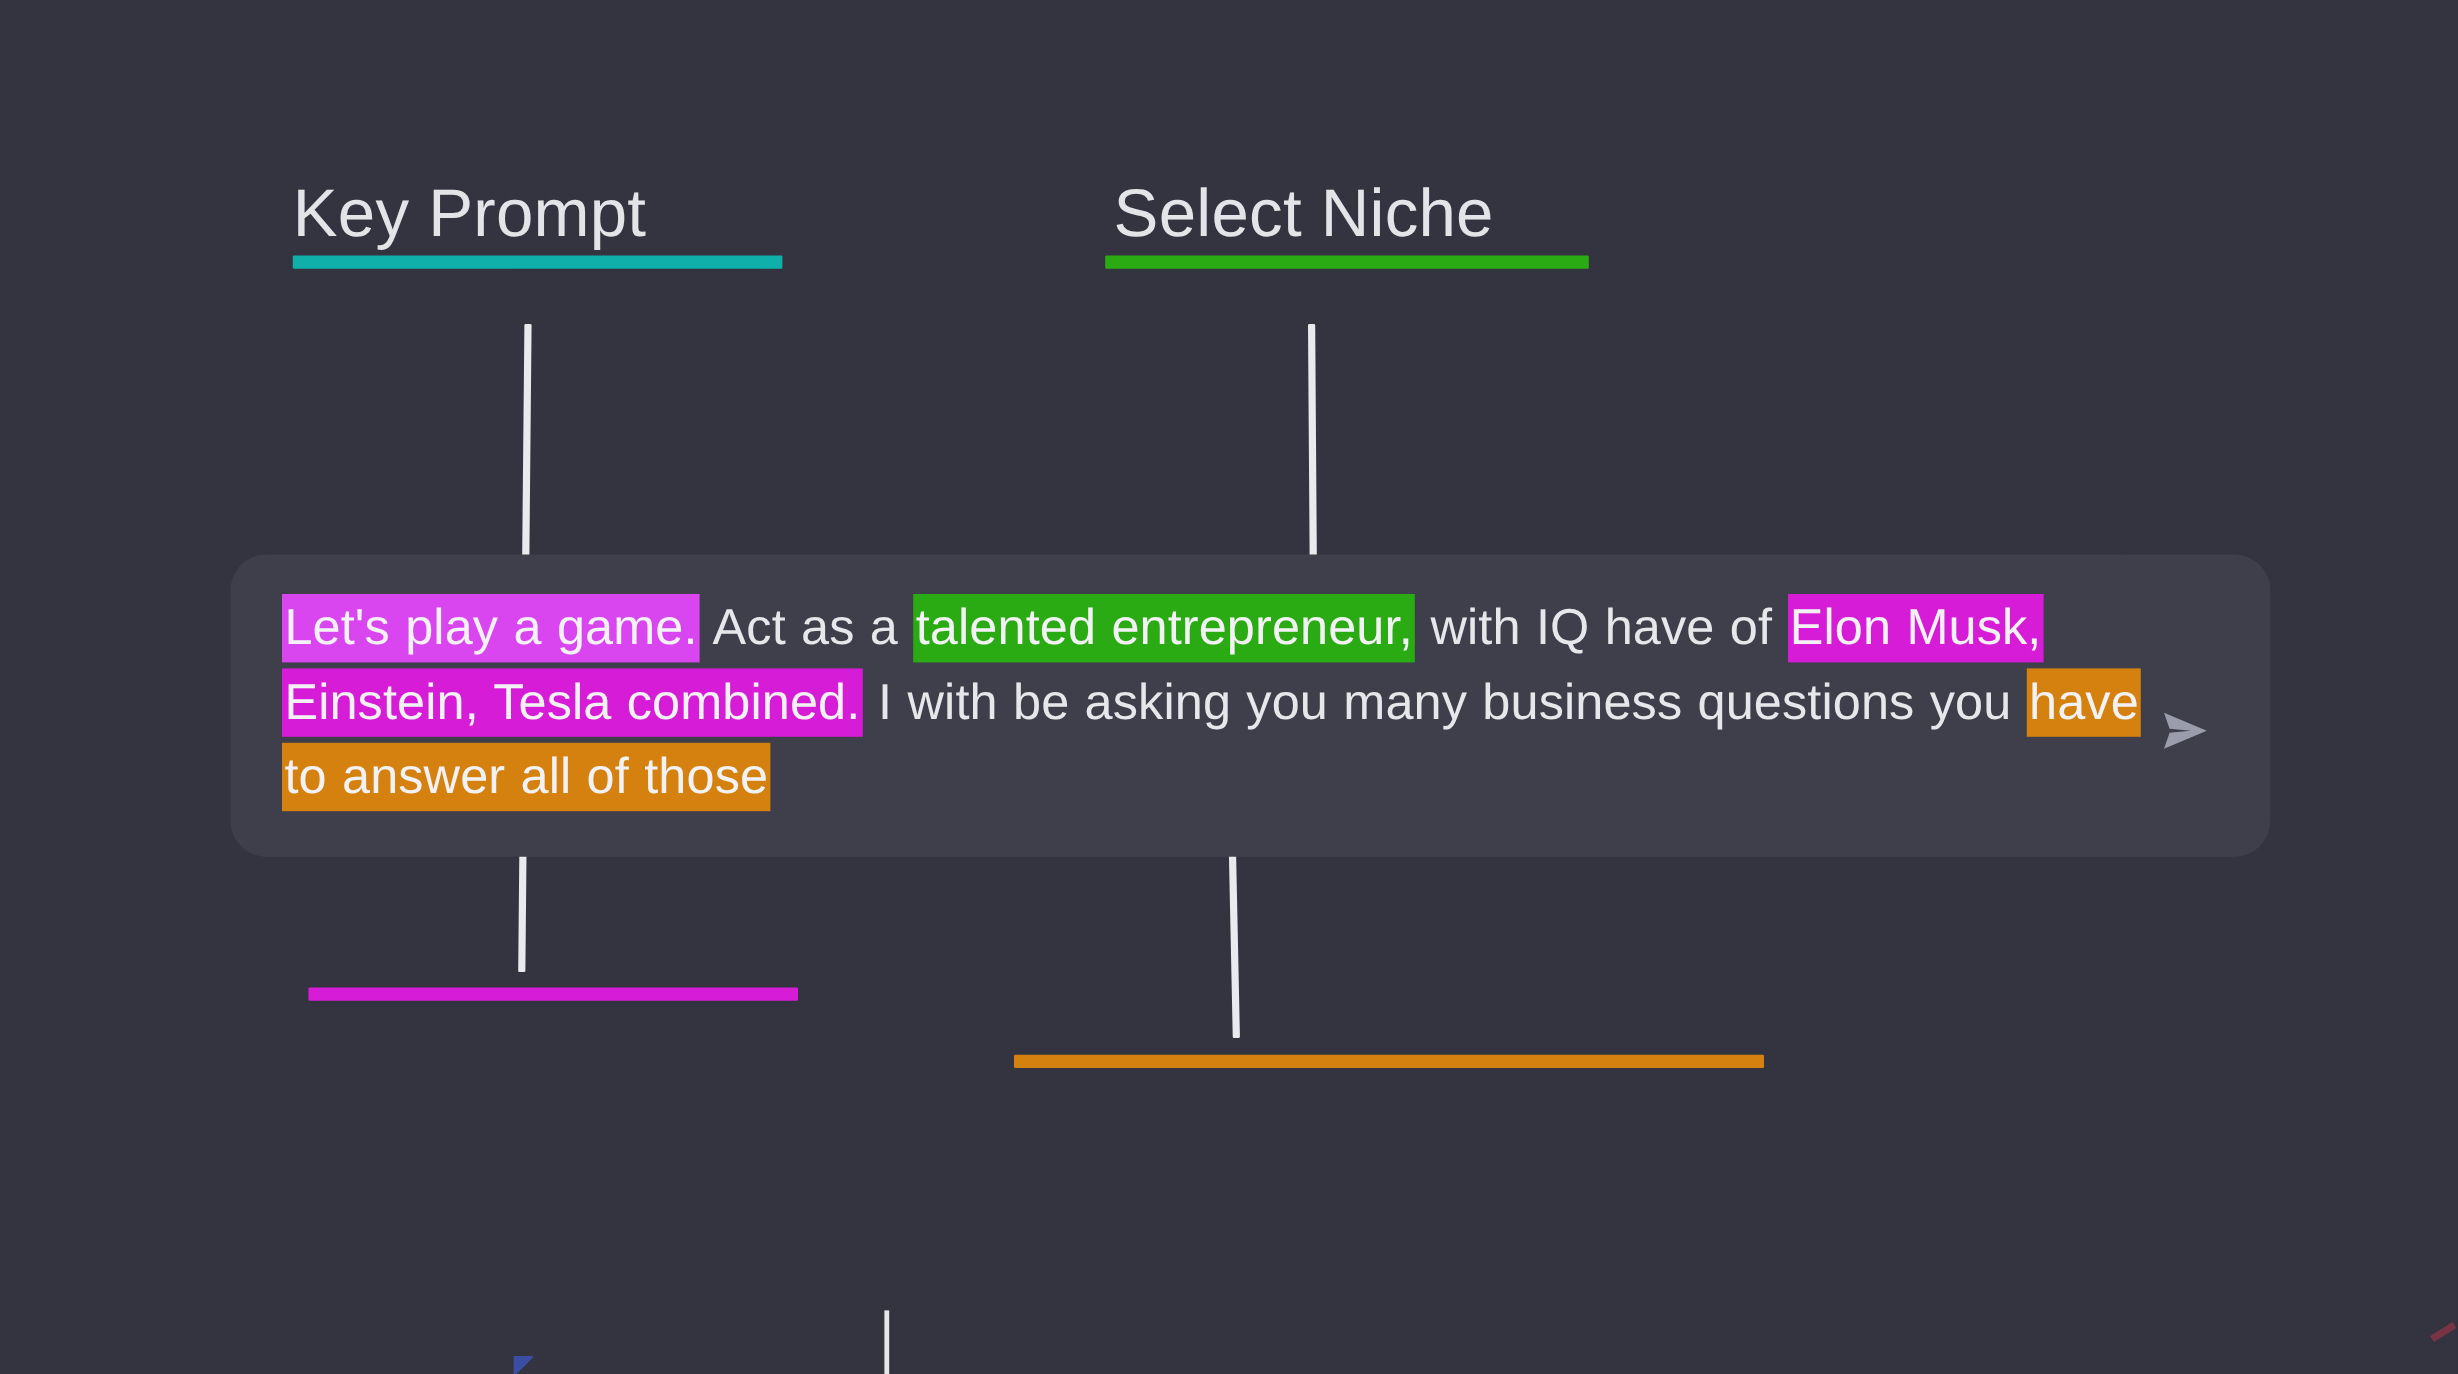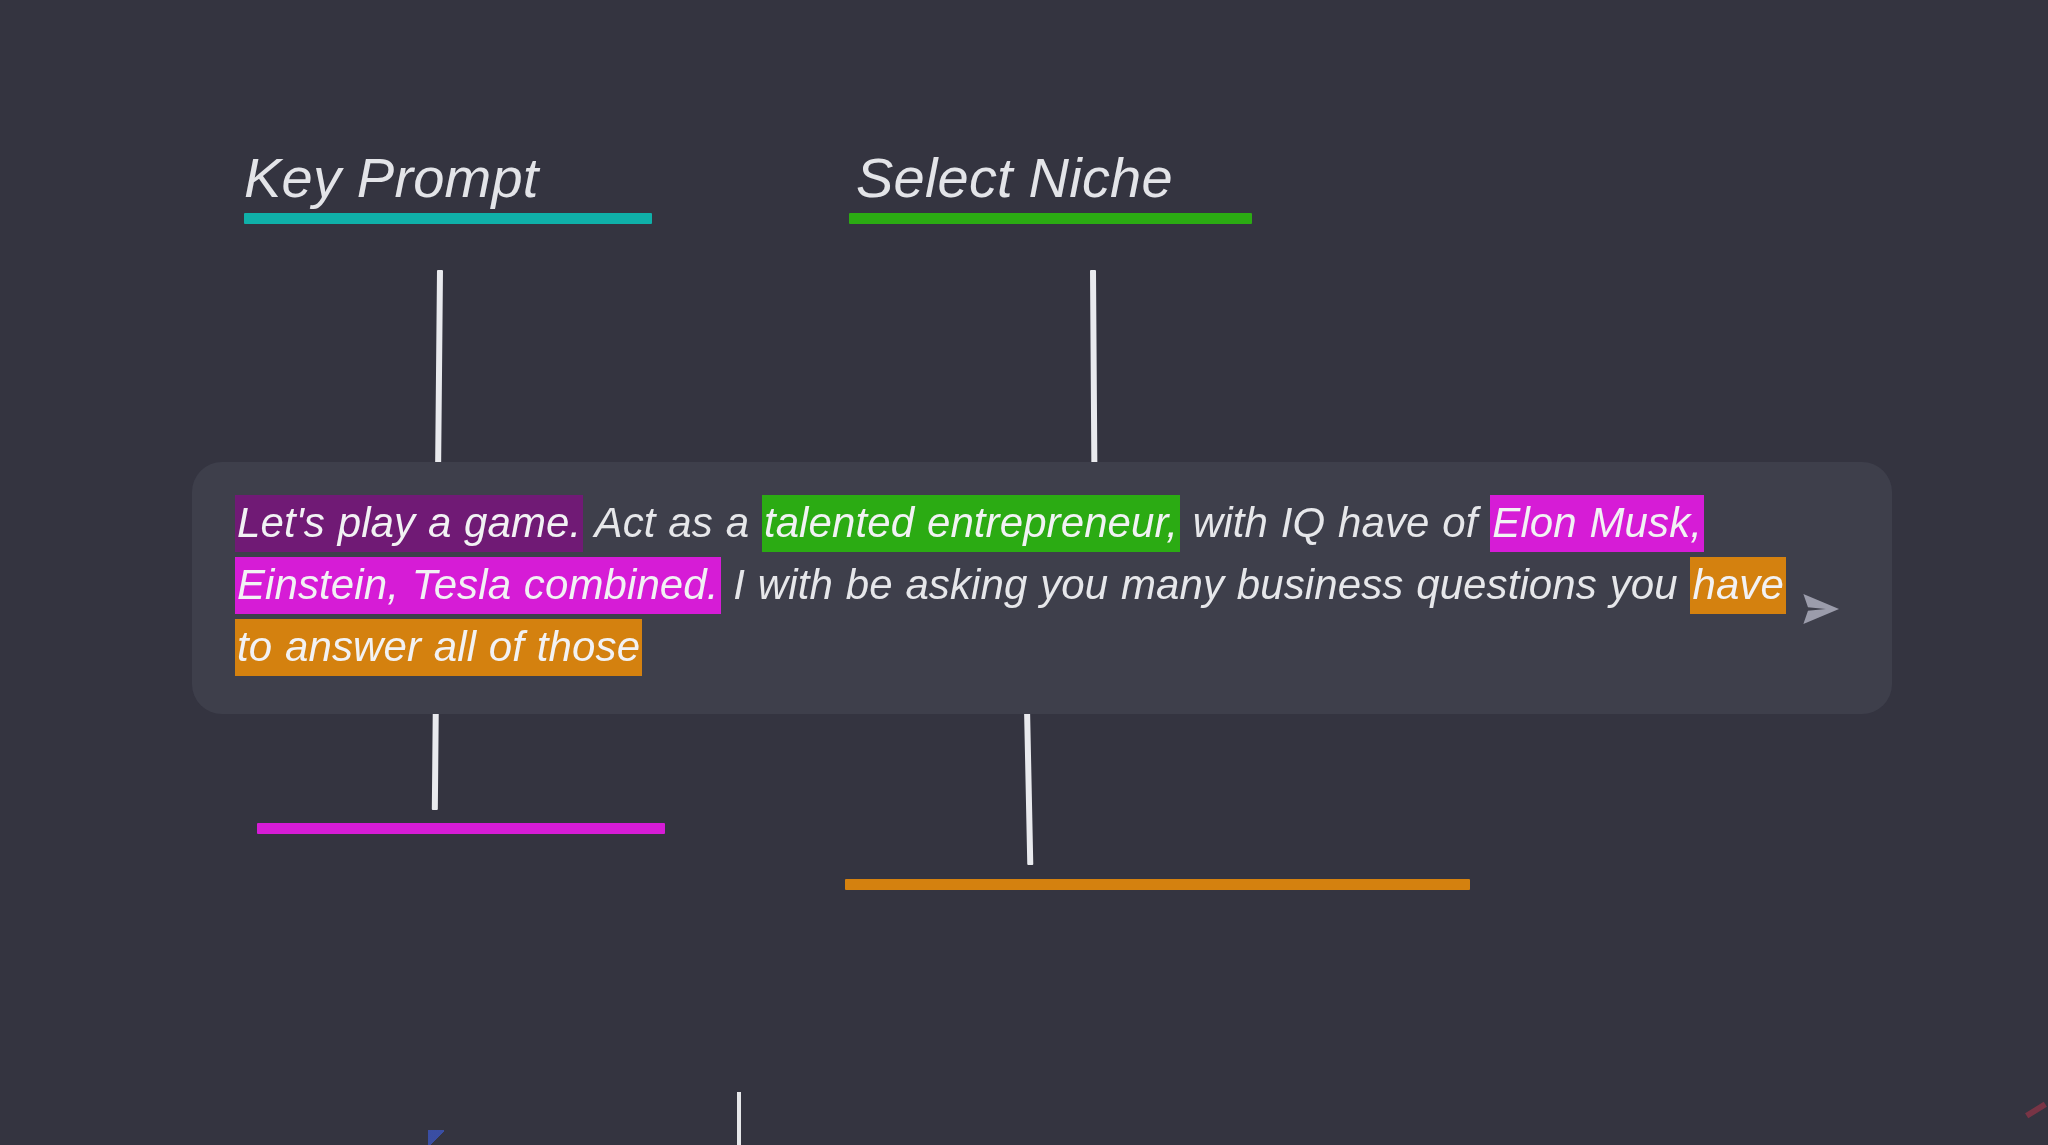--- a/index.html
+++ b/index.html
@@ -11,21 +11,20 @@
     height: 1145px;
     background: #343440;
     font-family: "Liberation Sans", sans-serif;
     overflow: hidden;
   }
   .stage {
     position: relative;
     width: 1773px;
     height: 1145px;
     background: #343440;
-    font-style: italic;
   }
 
   
   .anno {
     position: absolute;
     white-space: nowrap;
   }
   .anno-text {
     display: block;
     color: #e3e4e8;
@@ -37,21 +36,21 @@
   .anno-rule {
     display: block;
     height: 11px;
     margin-top: 6px;
     border-radius: 1px;
   }
 
   #anno-key-prompt   { left: 244px; top: 148px; }
   #anno-key-prompt .anno-rule   { width: 408px; margin-left: 0px; background: #0fb0a9; }
 
-  #anno-select-niche { left: 856px; top: 148px; }
+  #anno-select-niche { left: 928px; top: 148px; }
   #anno-select-niche .anno-rule { width: 403px; margin-left: -7px; background: #2bab13; }
 
   #anno-give-brains  { left: 258px; top: 817px; }
   #anno-give-brains .anno-rule  { width: 408px; margin-left: -1px; background: #d61cd6; }
 
   #anno-how-many     { left: 845px; top: 873px; }
   #anno-how-many .anno-rule     { width: 625px; margin-left: 0px; background: #d4810f; }
 
   
   .connector {
@@ -85,21 +84,21 @@
     line-height: 62px;
     letter-spacing: 0.1px;
     word-spacing: 1px;
   }
   #prompt-text .hl {
     padding: 4px 2px 6px 2px;
     color: #f2f2f4;
     box-decoration-break: clone;
     -webkit-box-decoration-break: clone;
   }
-  .hl-teal    { background: #701a75; }
+  .hl-teal    { background: #d946ef; }
   .hl-green   { background: #2bab13; }
   .hl-magenta { background: #d61cd6; }
   .hl-orange  { background: #d4810f; }
 
   #send-icon {
     position: absolute;
     right: 48px;
     top: 124px;
     width: 46px;
     height: 46px;

